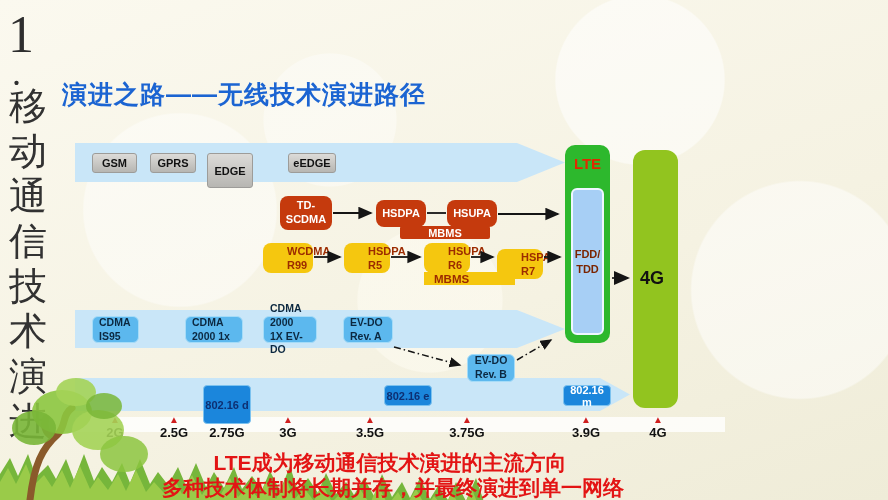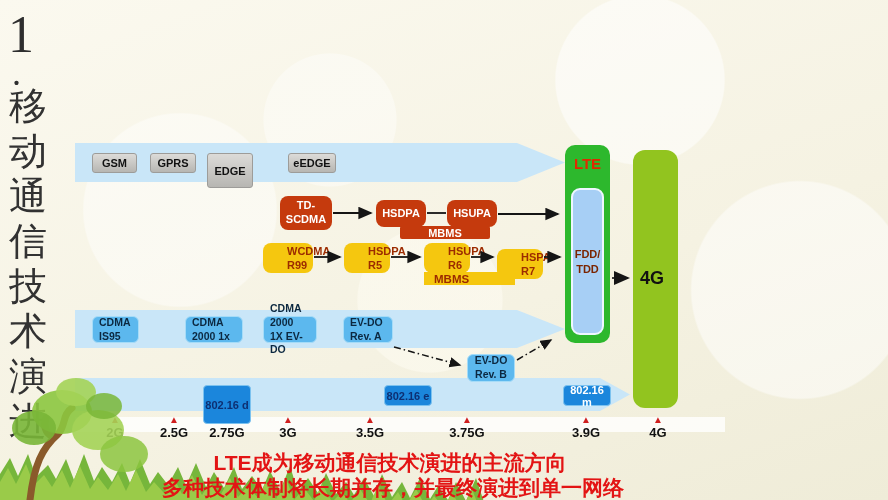--- a/index.html
+++ b/index.html
@@ -62,20 +62,21 @@
 </style>
 </head>
 <body>
 
 <div class="slide">
 
   <div class="abs sec-num">1</div>
   <div class="abs sec-dot">.</div>
   <div class="abs vtitle">移动通信技术演进</div>
 
+  <div class="abs page-title">演进之路——无线技术演进路径</div>
 
   <div class="band band1"></div>
   <div class="band band2"></div>
   <div class="band band3"></div>
 
   <div class="box gray-box node" style="left:92px;top:153px;width:45px;height:20px;">GSM</div>
   <div class="box gray-box node" style="left:150px;top:153px;width:46px;height:20px;">GPRS</div>
   <div class="box gray-box node" style="left:207px;top:153px;width:46px;height:35px;">EDGE</div>
   <div class="box gray-box node" style="left:288px;top:153px;width:48px;height:20px;">eEDGE</div>
 
@@ -90,21 +91,21 @@
   <div class="box yellow-box node" style="left:344px;top:243px;width:46px;height:30px;">HSDPA
 R5</div>
   <div class="box yellow-box node" style="left:424px;top:243px;width:46px;height:30px;">HSUPA
 R6</div>
   <div class="box yellow-box node" style="left:497px;top:249px;width:46px;height:30px;">HSPA+
 R7</div>
   <div class="box yellow-bar node" style="left:424px;top:272px;width:91px;height:13px;">MBMS</div>
 
   <div class="abs lte-box node"></div>
   <div class="abs lte-label node" style="z-index:3;">LTE</div>
-  <div class="box fdd-box node" style="z-index:3;">FDD/
+  <div class="box fdd-box node" style="z-index:3;border-radius:6px;">FDD/
 TDD</div>
   <div class="abs g4-box node"></div>
   <div class="abs g4-label node" style="z-index:3;">4G</div>
 
   <div class="box cdma-box node" style="left:92px;top:316px;width:47px;height:27px;">CDMA
 IS95</div>
   <div class="box cdma-box node" style="left:185px;top:316px;width:58px;height:27px;">CDMA
 2000 1x</div>
   <div class="box cdma-box node" style="left:263px;top:316px;width:54px;height:27px;">CDMA 2000
 1X EV-DO</div>

